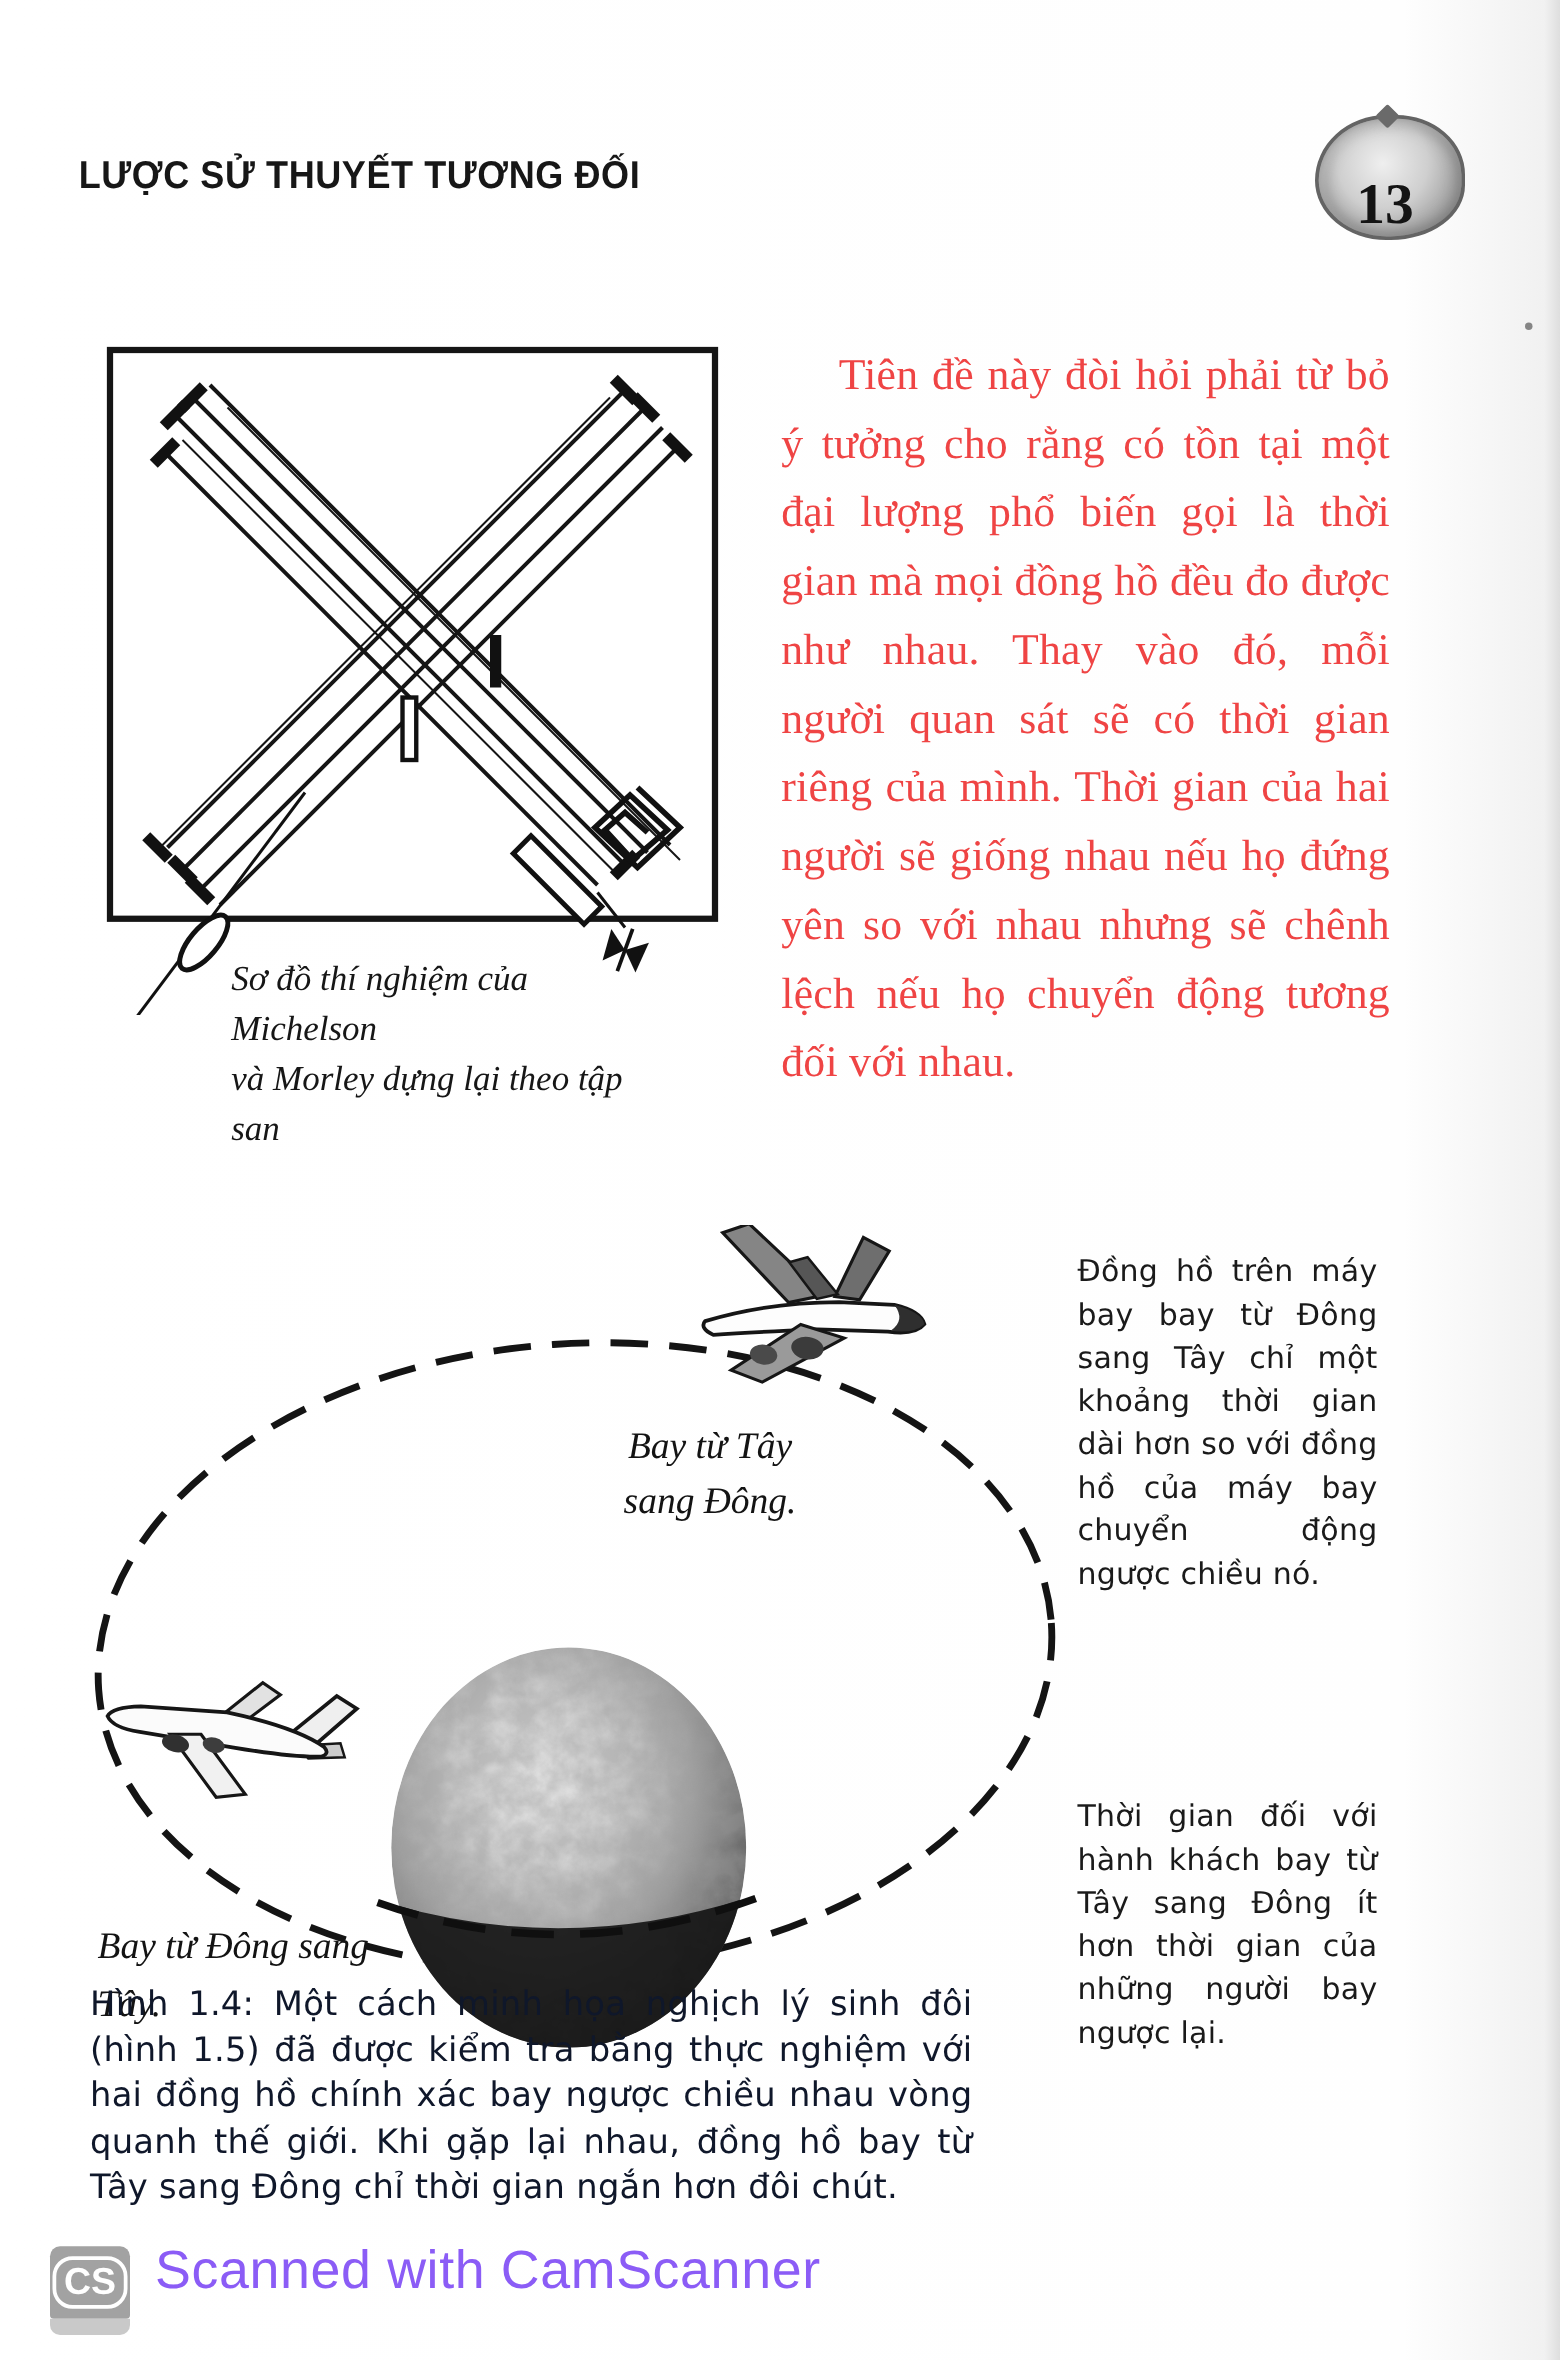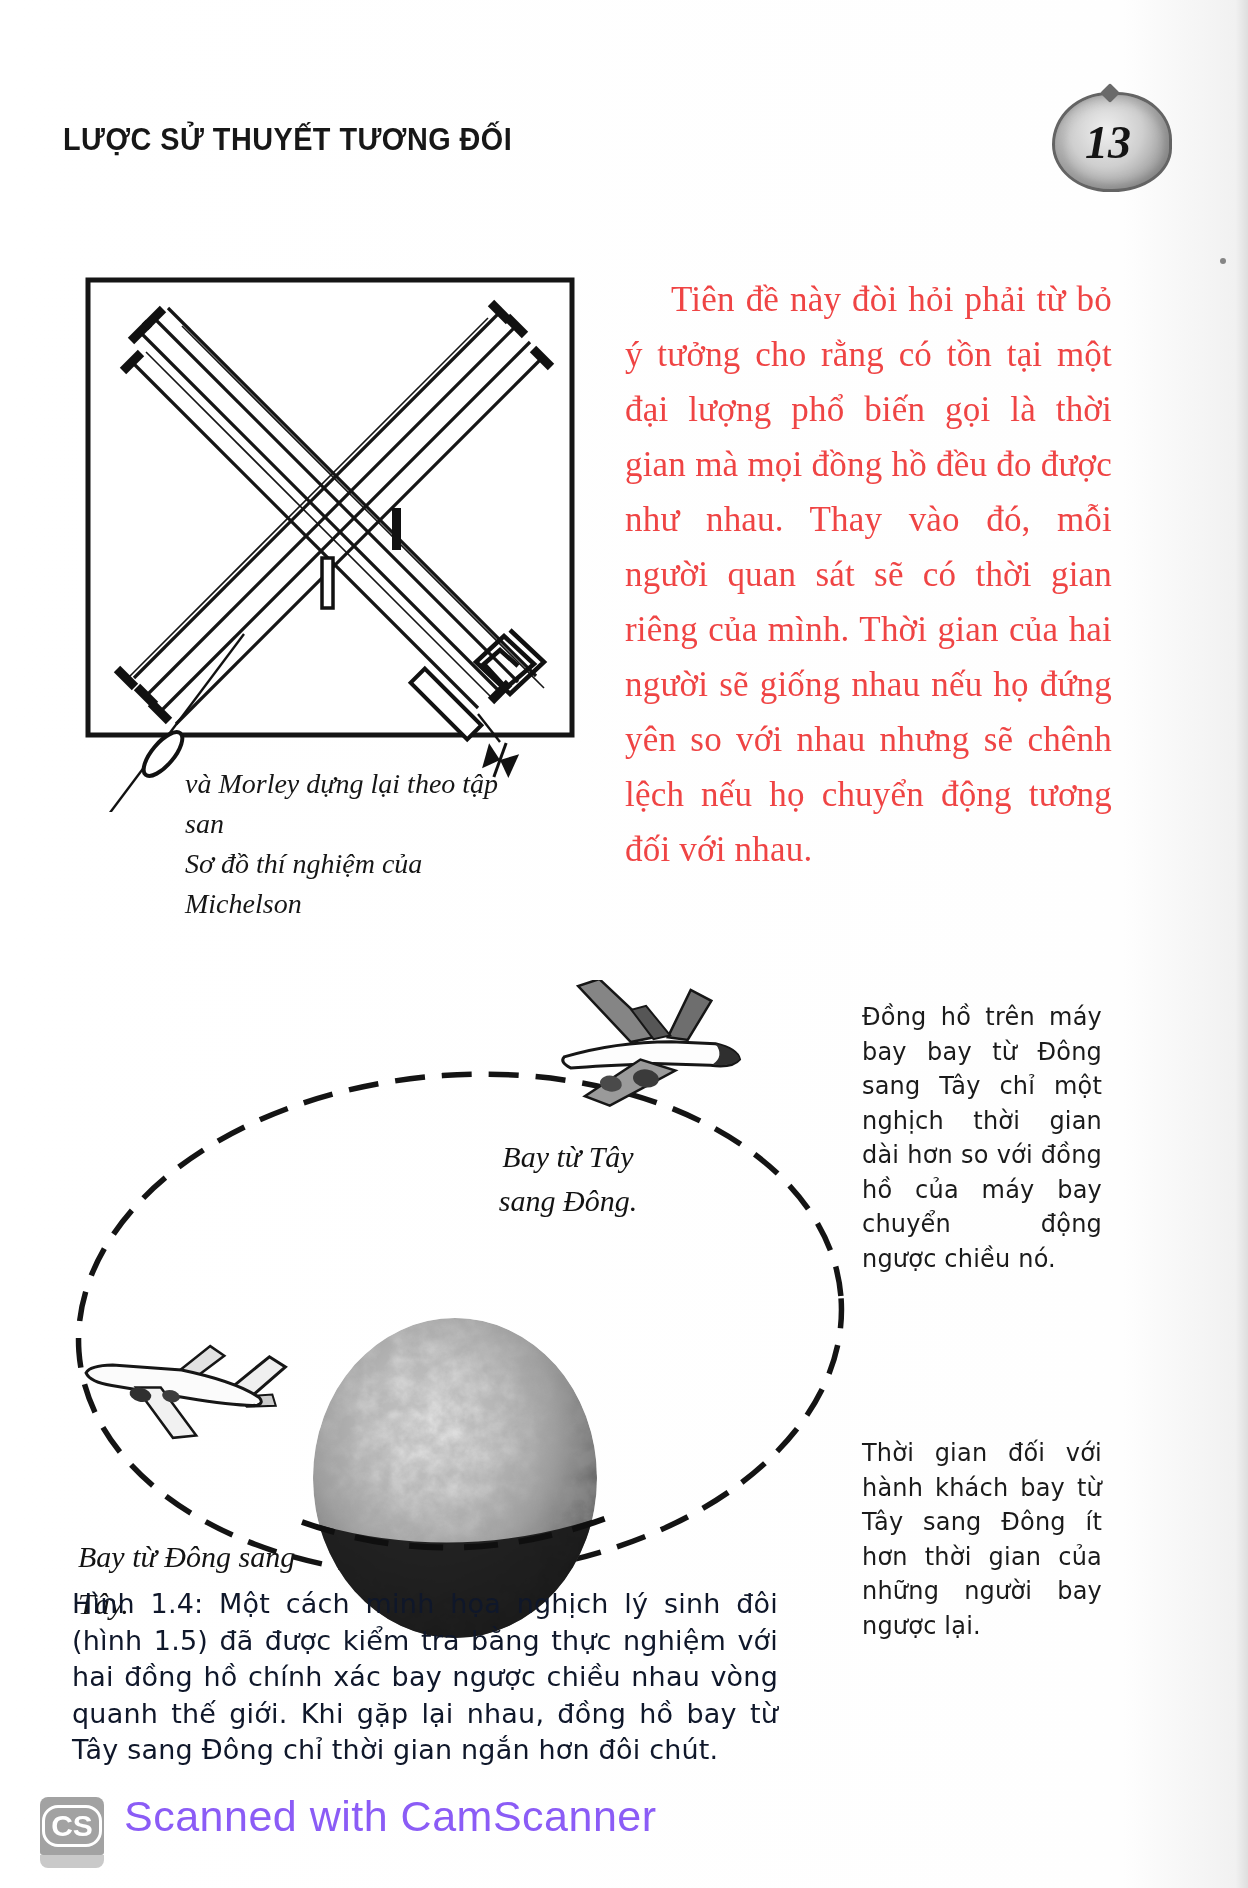--- a/index.html
+++ b/index.html
@@ -14,21 +14,21 @@
     left:63px;top:122px;font-family:"Liberation Sans",sans-serif;
     font-weight:bold;font-size:31px;letter-spacing:.5px;color:#171717;
     transform:scaleX(.93);transform-origin:left center;white-space:nowrap;
   }
   .page-badge{
     left:1052px;top:92px;width:114px;height:94px;
     background:radial-gradient(circle at 45% 38%,#efefef 0%,#cfcfcf 42%,#a2a2a2 72%,#7e7e7e 100%);
     border:3px solid #646464;
     border-radius:50% 48% 52% 50% / 55% 50% 46% 50%;
     box-shadow:inset 0 0 14px #6d6d6d, inset 3px 3px 6px #e9e9e9;
-    display:flex;align-items:center;justify-content:center;font-style:italic;
+    display:flex;align-items:flex-end;justify-content:center;
   }
   .page-badge::before{
     content:"";position:absolute;left:48px;top:-9px;width:14px;height:14px;
     background:#6a6a6a;transform:rotate(45deg);border-radius:2px;
   }
   .page-num{font-family:"Liberation Serif",serif;font-weight:bold;font-size:46px;color:#141414;margin-left:-8px;}
   
   .intro{
     left:625px;top:272px;width:487px;
     font-size:35px;line-height:55px;text-align:justify;text-indent:46px;
@@ -127,22 +127,22 @@
   </g>
   <line x1="430" y1="452" x2="452" y2="480" stroke="#111111" stroke-width="2.4"></line>
   <g transform="translate(452,498) rotate(20)" fill="#111111">
     <path d="M -16,-12 L 0,0 L -14,14 Z"></path>
     <path d="M 16,-12 L 0,0 L 14,14 Z"></path>
     <line x1="0" y1="-18" x2="0" y2="18" stroke="#111111" stroke-width="3"></line>
   </g>
 </svg>
 
 <div class="abs diagram-caption">
+  <div>Sơ đồ thí nghiệm của Michelson</div>
   <div>và Morley dựng lại theo tập san</div>
-  <div>Sơ đồ thí nghiệm của Michelson</div>
 </div>
 
 <div class="abs intro">Tiên đề này đòi hỏi phải từ bỏ ý tưởng cho rằng có tồn tại một đại lượng phổ biến gọi là thời gian mà mọi đồng hồ đều đo được như nhau. Thay vào đó, mỗi người quan sát sẽ có thời gian riêng của mình. Thời gian của hai người sẽ giống nhau nếu họ đứng yên so với nhau nhưng sẽ chênh lệch nếu họ chuyển động tương đối với nhau.</div>
 
 <svg class="abs" style="left:40px;top:980px;" width="840" height="690" viewBox="0 0 840 690">
   <defs>
     <radialGradient id="earthG" cx="42%" cy="34%" r="78%">
       <stop offset="0" stop-color="#f2f2f2"></stop>
       <stop offset="0.3" stop-color="#d2d2d2"></stop>
       <stop offset="0.55" stop-color="#a3a3a3"></stop>
@@ -188,21 +188,21 @@
     <path d="M 186,46 Q 160,36 104,38 L 36,50 Q 14,56 12,64 Q 18,72 40,70 L 116,64 Q 166,60 186,54 Q 192,50 186,46 Z" fill="#fbfbfb" stroke="#161616" stroke-width="3"></path>
     <polygon points="88,60 134,98 112,106 64,66" fill="#f1f1f1" stroke="#161616" stroke-width="2.5"></polygon>
     <ellipse cx="70" cy="72" rx="11" ry="7" fill="#303030"></ellipse>
     <ellipse cx="100" cy="66" rx="9" ry="6" fill="#3d3d3d"></ellipse>
   </g>
 </svg>
 
 <div class="abs orbit-label label-we">Bay từ Tây sang Đông.</div>
 <div class="abs orbit-label label-ew">Bay từ Đông sang Tây.</div>
 
-<div class="abs side-note note1">Đồng hồ trên máy bay bay từ Đông sang Tây chỉ một nghịch thời gian dài hơn so với đồng hồ của máy bay chuyển động ngược chiều nó.</div>
+<div class="abs side-note note1">Đồng hồ trên máy bay bay từ Đông sang Tây chỉ một khoảng thời gian dài hơn so với đồng hồ của máy bay chuyển động ngược chiều nó.</div>
 <div class="abs side-note note2">Thời gian đối với hành khách bay từ Tây sang Đông ít hơn thời gian của những người bay ngược lại.</div>
 
 <div class="abs fig-caption">Hình 1.4: Một cách minh họa nghịch lý sinh đôi (hình 1.5) đã được kiểm tra bằng thực nghiệm với hai đồng hồ chính xác bay ngược chiều nhau vòng quanh thế giới. Khi gặp lại nhau, đồng hồ bay từ Tây sang Đông chỉ thời gian ngắn hơn đôi chút.</div>
 
 <div class="abs cs-logo">
   <span class="inner">CS</span>
 </div>
 <div class="abs cs-tab"></div>
 <div class="abs scan-text">Scanned with CamScanner</div>
 

